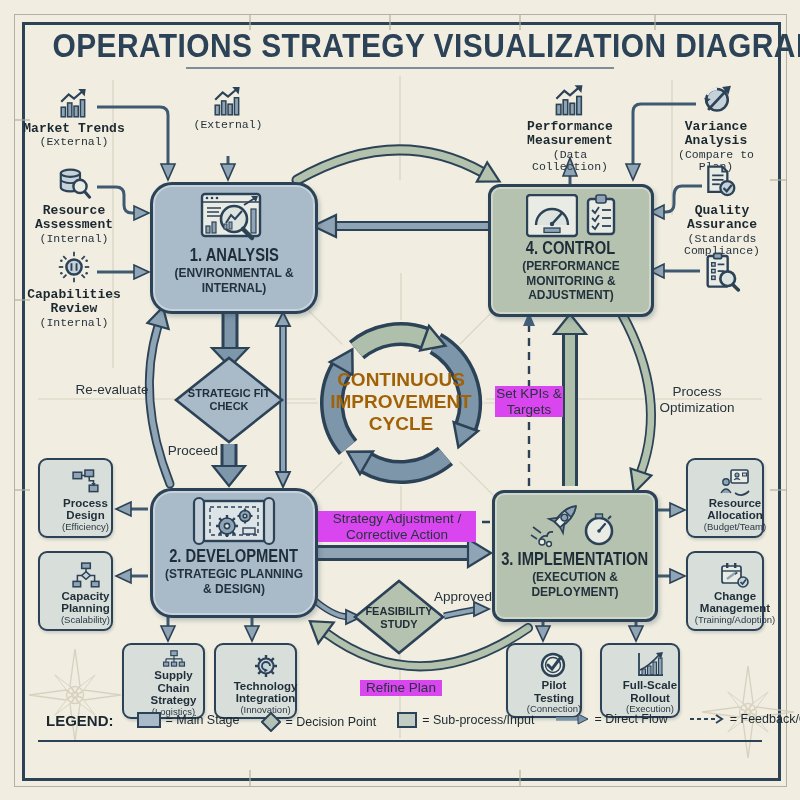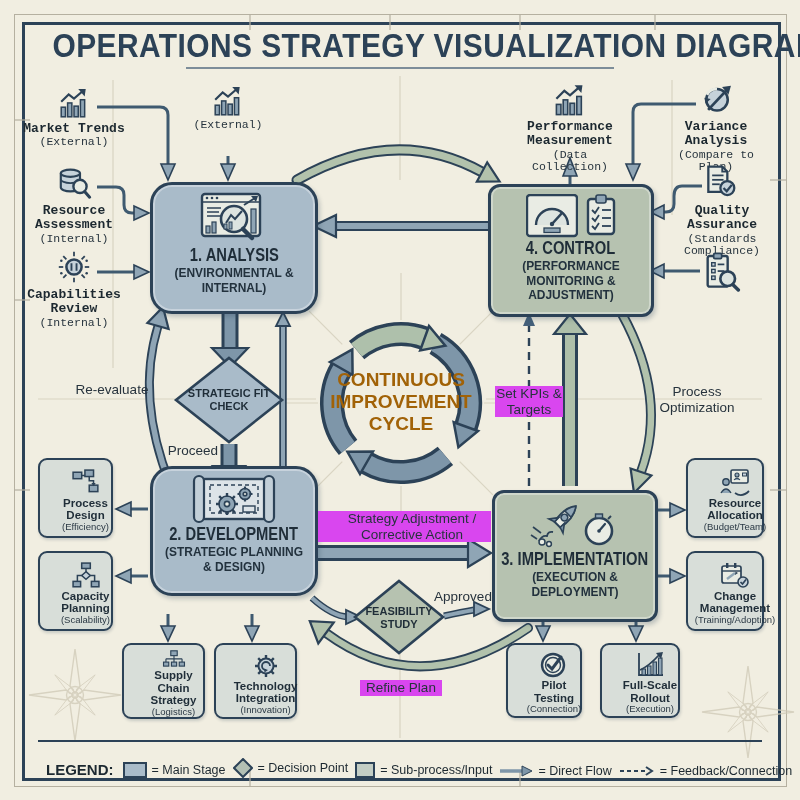--- a/index.html
+++ b/index.html
@@ -35,21 +35,21 @@
   .inlabel .lb{font-weight:bold;font-size:13px;color:#1c2830;}
   .inlabel .sb{font-size:11.5px;color:#27343e;}
   
   .flowlabel{text-align:center;font-size:13.5px;color:#27333d;line-height:1.15;}
   .flowlabel.bg{background:#d946ef;}
   .dlabel{text-align:center;font-weight:bold;font-size:11px;color:#1f2d38;line-height:1.15;}
   #center-label{left:325px;top:369px;width:152px;text-align:center;font-weight:bold;
                 font-size:19px;line-height:1.16;color:#a16207;}
   
   #legend-sep{left:38px;top:740px;width:724px;height:0;border-top:2px solid #2c4257;}
-  #legend{left:38px;top:746px;width:724px;height:32px;display:flex;align-items:flex-end;gap:7px;padding-left:8px;box-sizing:border-box;}
+  #legend{left:38px;top:712px;width:724px;height:32px;display:flex;align-items:flex-start;gap:21px;padding-left:8px;box-sizing:border-box;}
   #legend .ltitle{font-weight:bold;font-size:15px;color:#1c2830;margin-right:2px;}
   #legend .litem{display:flex;align-items:center;gap:5px;font-size:12.5px;color:#1c2830;white-space:nowrap;}
   svg{display:block;}
   .icon{pointer-events:none;}
 </style>
 </head>
 <body>
 
 <div id="stage">
 
@@ -276,21 +276,21 @@
         <polyline points="6,24 9,27 13,21" fill="none" stroke="#2c4257" stroke-width="1.8"></polyline>
         <line x1="16" y1="24" x2="25" y2="24" stroke="#2c4257" stroke-width="1.8"></line>
         <polyline points="6,32 9,35 13,29" fill="none" stroke="#2c4257" stroke-width="1.8"></polyline>
         <line x1="16" y1="32" x2="25" y2="32" stroke="#2c4257" stroke-width="1.8"></line>
       </svg>
     </div>
     <div class="stage-title">4. CONTROL</div>
     <div class="stage-sub" style="width:154px;">(PERFORMANCE MONITORING &amp; ADJUSTMENT)</div>
   </div>
 
-  <div class="abs stagebox stage-blue" style="left:150px;top:466px;width:162px;height:124px;">
+  <div class="abs stagebox stage-blue" style="left:150px;top:488px;width:162px;height:124px;">
     <svg class="icon" width="86" height="50" viewBox="0 0 86 50" style="margin-top:5px;">
       <rect x="11" y="5" width="64" height="40" fill="#dde4e8" stroke="#2c4257" stroke-width="2.4"></rect>
       <rect x="3" y="2" width="10" height="46" rx="5" fill="#c2cfd8" stroke="#2c4257" stroke-width="2.2"></rect>
       <rect x="73" y="2" width="10" height="46" rx="5" fill="#c2cfd8" stroke="#2c4257" stroke-width="2.2"></rect>
       <rect x="19" y="11" width="48" height="28" fill="none" stroke="#2c4257" stroke-width="1.4" stroke-dasharray="4,3"></rect>
       <g stroke="#2c4257" stroke-width="1.6" fill="#8fa5b5">
         <circle cx="36" cy="30" r="8"></circle>
         <path d="M36,19 v4 M36,37 v4 M25,30 h4 M43,30 h4 M28.2,22.2 l2.8,2.8 M41,35.6 l2.8,2.8 M43.8,22.2 l-2.8,2.8 M31,35.6 l-2.8,2.8" fill="none" stroke-width="2.4"></path>
         <circle cx="36" cy="30" r="2.6" fill="#e9ece4"></circle>
         <circle cx="54" cy="20" r="5.5"></circle>
@@ -526,21 +526,21 @@
 
   <div class="abs dlabel" style="left:176px;top:387px;width:106px;">STRATEGIC FIT CHECK</div>
   <div class="abs dlabel" style="left:352px;top:605px;width:94px;">FEASIBILITY STUDY</div>
 
   <div class="abs" id="center-label">CONTINUOUS IMPROVEMENT CYCLE</div>
 
   <div class="abs flowlabel" style="left:74px;top:382px;width:76px;">Re-evaluate</div>
   <div class="abs flowlabel" style="left:162px;top:443px;width:62px;">Proceed</div>
   <div class="abs flowlabel bg" style="left:495px;top:386px;width:68px;">Set KPIs &amp; Targets</div>
   <div class="abs flowlabel" style="left:648px;top:384px;width:98px;">Process Optimization</div>
-  <div class="abs flowlabel bg" style="left:318px;top:511px;width:158px;padding-left:15px;">Strategy Adjustment / Corrective Action</div>
+  <div class="abs flowlabel bg" style="left:318px;top:511px;width:158px;">Strategy Adjustment / Corrective Action</div>
   <div class="abs flowlabel" style="left:432px;top:589px;width:62px;">Approved</div>
   <div class="abs flowlabel bg" style="left:360px;top:680px;width:82px;">Refine Plan</div>
 
   <div class="abs" id="title"><span>OPERATIONS STRATEGY VISUALIZATION DIAGRAM</span></div>
   <div class="abs" id="title-underline"></div>
 
   <div class="abs" id="legend-sep"></div>
   <div class="abs" id="legend">
     <span class="ltitle">LEGEND:</span>
     <span class="litem">

